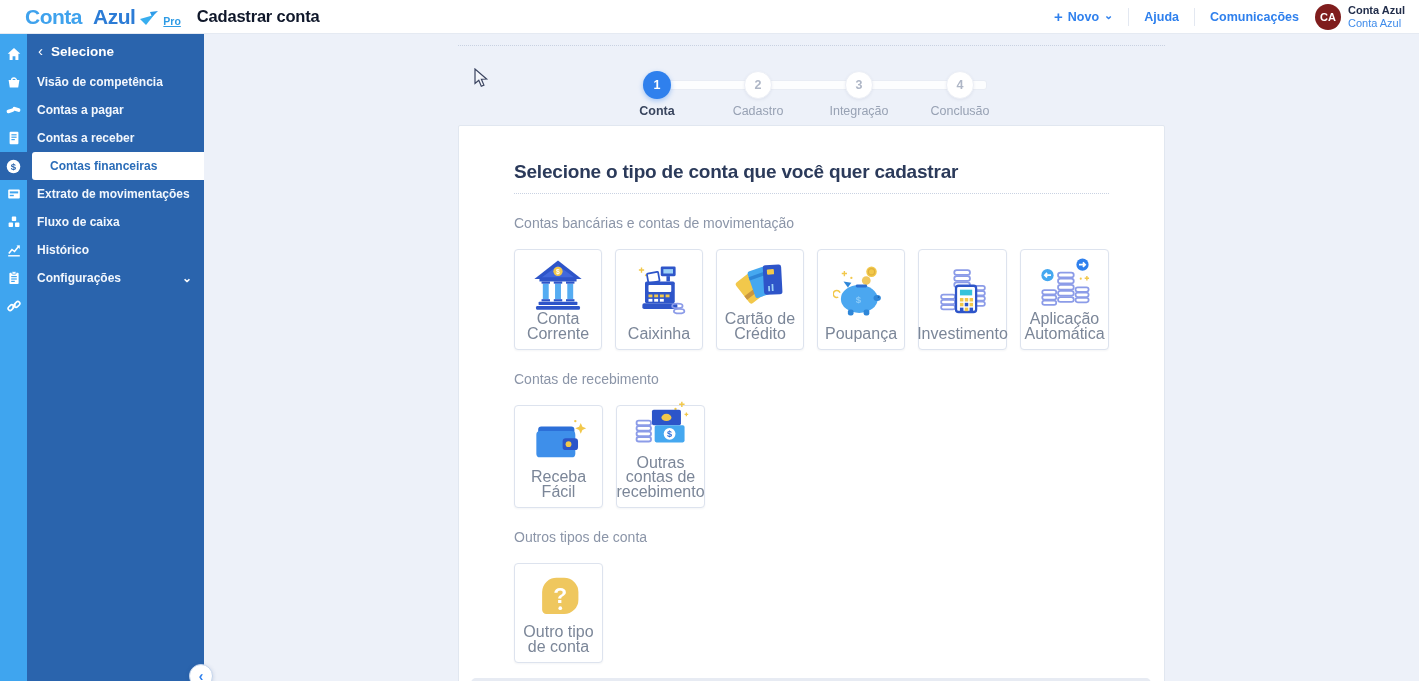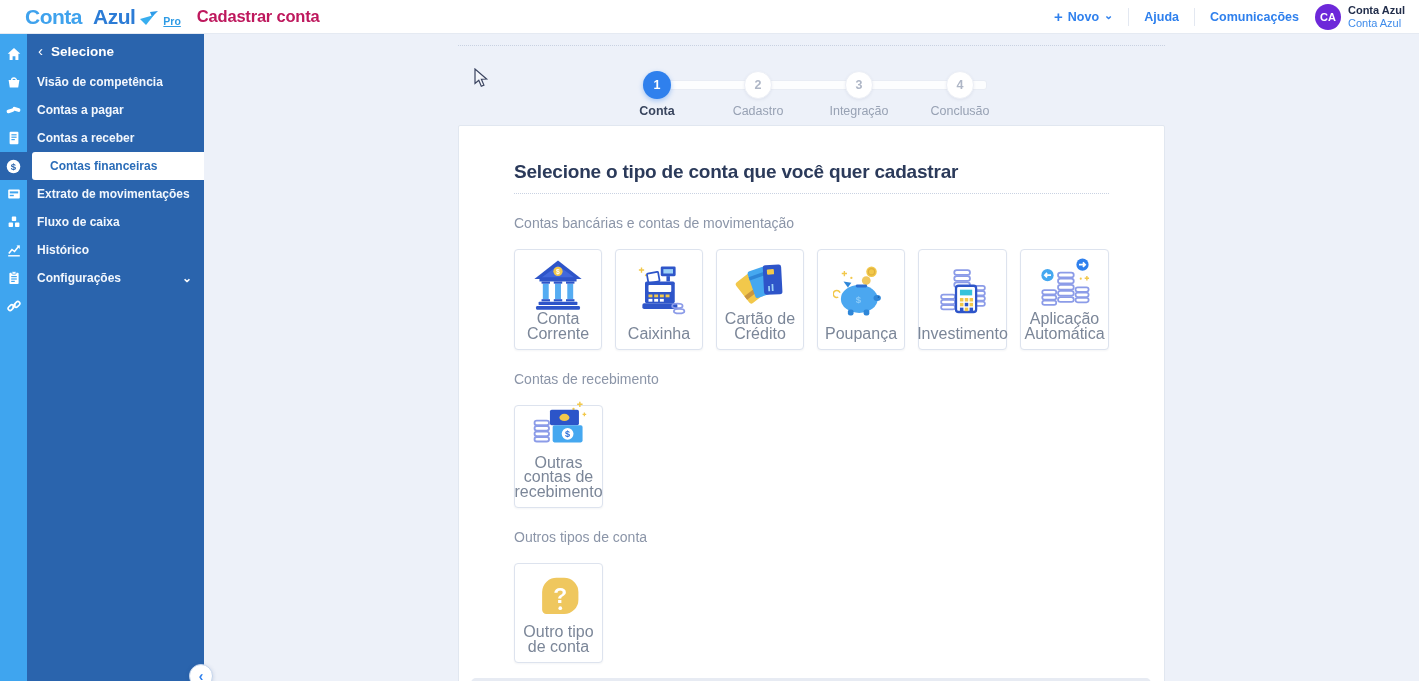--- a/index.html
+++ b/index.html
@@ -5,27 +5,27 @@
   * { margin:0; padding:0; box-sizing:border-box; }
   html,body { width:1419px; height:681px; overflow:hidden; font-family:"Liberation Sans", sans-serif; background:#EDF1F9; position:relative; }
 
   
   .app-header { position:absolute; left:0; top:0; width:1419px; height:34px; background:#fff; border-bottom:1px solid #E5EAF2; display:flex; align-items:center; padding:0 10px 0 25px; z-index:30; }
   .logo { display:flex; align-items:center; }
   .logo-conta { font-size:21px; font-weight:800; color:#3FA2ED; letter-spacing:-0.5px; }
   .logo-azul  { font-size:21px; font-weight:800; color:#2C7CD6; letter-spacing:-0.5px; margin-left:11px; }
   .logo-swallow { margin-left:5px; margin-top:2px; }
   .logo-pro { font-size:10.5px; font-weight:700; color:#2E9BE5; margin-left:5px; margin-top:8px;text-decoration:underline; }
-  .page-title { font-size:16.5px; font-weight:800; color:#be185d; margin-left:16px; letter-spacing:-0.2px; }
+  .page-title { font-size:16.5px; font-weight:800; color:#0f172a; margin-left:16px; letter-spacing:-0.2px; }
   .header-right { margin-left:auto; display:flex; align-items:center; }
   .hdr-link { background:none; border:none; color:#2F80ED; font-family:inherit; font-size:12.5px; font-weight:600; cursor:pointer; display:flex; align-items:center; gap:5px; }
   .hdr-link .plus { font-size:15px; font-weight:700; line-height:1; }
   .hdr-link .caret { font-size:11px; line-height:1; margin-top:-2px; }
   .vdiv { width:1px; height:18px; background:#E3E8F1; margin:0 15px; }
-  .avatar { width:26px; height:26px; border-radius:50%; background:#6d28d9; color:#fff; font-size:11px; font-weight:700; display:flex; align-items:center; justify-content:center; margin-left:16px; cursor:pointer; }
+  .avatar { width:26px; height:26px; border-radius:50%; background:#7f1d1d; color:#fff; font-size:11px; font-weight:700; display:flex; align-items:center; justify-content:center; margin-left:16px; cursor:pointer; }
   .user-meta { margin-left:7px; line-height:1.15; padding-right:4px; }
   .user-name { font-size:11px; font-weight:800; color:#222E4B; }
   .user-company { font-size:11px; color:#3E8BEA; }
 
   
   .rail { position:absolute; left:0; top:34px; width:27px; height:647px; background:#3FA5EF; z-index:20; padding-top:6px; }
   .rail-cell { width:27px; height:28px; display:flex; align-items:center; justify-content:center; cursor:pointer; }
   .rail-cell.selected { background:#2A64AD; }
   .panel { position:absolute; left:27px; top:34px; width:177px; height:647px; background:#2A64AD; z-index:20; }
   .panel-title { height:34px; display:flex; align-items:center; padding-left:11px; color:#fff; font-size:13.5px; font-weight:700; cursor:pointer; }
@@ -385,20 +385,33 @@
         </svg>
       </span>
       <span class="tile-label">Aplicação Automática</span>
     </button>
   </div>
 
   <div class="row2">
     <div class="section-label">Contas de recebimento</div>
     <div class="tile-row">
 
+      <button class="tile h103">
+        <span class="tile-icon">
+          <svg width="58" height="58" viewBox="0 0 64 64">
+            <rect x="9" y="16" width="40" height="11" rx="3.5" fill="#2C6FD8"></rect>
+            <rect x="7" y="21" width="43" height="29" rx="4" fill="#3E8FEA"></rect>
+            <rect x="36" y="29" width="17" height="13" rx="3.5" fill="#2C55C9"></rect>
+            <circle cx="42.5" cy="35.5" r="3.2" fill="#F2C84B"></circle>
+            <path d="M56 12 l1.8 4.2 L62 18 l-4.2 1.8 L56 24 l-1.8 -4.2 L50 18 l4.2 -1.8 Z" fill="#F2C84B"></path>
+            <circle cx="50" cy="10" r="1.3" fill="#F2C84B"></circle>
+          </svg>
+        </span>
+        <span class="tile-label">Receba Fácil</span>
+      </button>
 
       <button class="tile h103">
         <span class="tile-icon">
           <svg width="58" height="58" viewBox="0 0 64 64">
             <g stroke="#F2C84B" stroke-width="1.6">
                 <path d="M55 4 v6 M52 7 h6"></path>
               </g>
             <circle cx="48" cy="12" r="1.3" fill="#F2C84B"></circle>
             <g stroke="#F2C84B" stroke-width="1.4">
                 <path d="M60 16 v4 M58 18 h4"></path>

